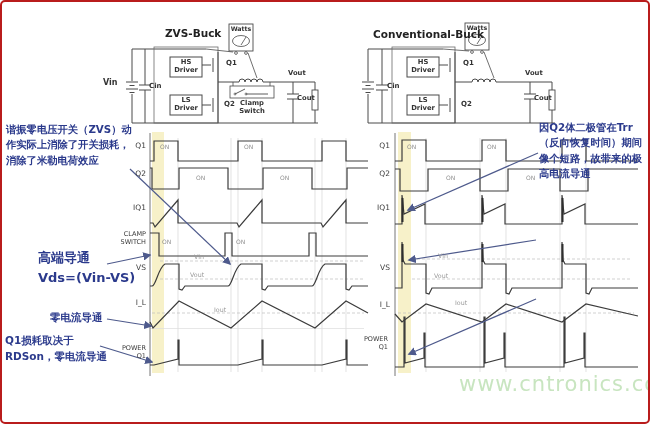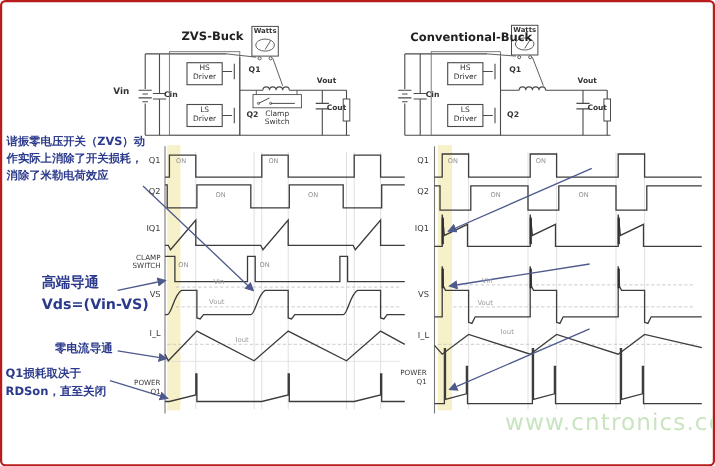--- a/index.html
+++ b/index.html
@@ -3,21 +3,21 @@
 <meta charset="utf-8">
 <style>
   html,body{margin:0;padding:0;background:#fff;}
   .stage{position:relative;width:650px;height:424px;background:#fff;border:2px solid #b91c1c;
          border-radius:5px;box-sizing:border-box;overflow:hidden;
          font-family:"DejaVu Sans",sans-serif;}
   svg{position:absolute;left:0;top:0;}
   .t{position:absolute;white-space:pre-line;color:#333;}
   .title{font-size:10.5px;font-weight:700;color:#222;}
   .circ{font-size:7px;font-weight:600;color:#333;}
-  .box-label{font-size:6.8px;font-weight:400;text-align:center;line-height:1.25;color:#333;}
+  .box-label{font-size:6.8px;font-weight:700;text-align:center;line-height:1.25;color:#333;}
   .row-label{font-size:7.5px;color:#3a3a3a;text-align:right;line-height:1.2;}
   .row-label-sm{font-size:6.5px;color:#3a3a3a;text-align:right;line-height:1.25;}
   .on{font-size:6px;color:#8f8f8f;}
   .lvl{font-size:6.3px;color:#9a9a9a;}
   .ann{color:#2b3a8c;font-weight:600;font-size:10.3px;line-height:1.5;}
   .wm{font-size:21px;color:#c8e5c0;letter-spacing:1px;font-weight:400;}
 </style>
 </head>
 <body>
 
@@ -212,17 +212,18 @@
   <span class="t lvl" style="left:188px;top:269px">Vout</span>
   <span class="t lvl" style="left:212px;top:304px">Iout</span>
   <span class="t lvl" style="left:436px;top:250px">Vin</span>
   <span class="t lvl" style="left:432px;top:270px">Vout</span>
   <span class="t lvl" style="left:453px;top:297px">Iout</span>
 
   <span class="t ann" style="left:4px;top:120px;width:128px">谐振零电压开关（ZVS）动作实际上消除了开关损耗，消除了米勒电荷效应</span>
   <span class="t ann" style="left:36px;top:246px;width:104px;font-size:13px">高端导通
 Vds=(Vin-VS)</span>
   <span class="t ann" style="left:48px;top:308px;font-size:10.5px">零电流导通</span>
-  <span class="t ann" style="left:3px;top:331px;width:118px;font-size:10.5px">Q1损耗取决于RDSon，直至关闭</span>
+  <span class="t ann" style="left:3px;top:331px;width:118px;font-size:10.5px">Q1损耗取决于RDSon，零电流导通</span>
+  <span class="t ann" style="left:537px;top:118px;width:108px">因Q2体二极管在Trr（反向恢复时间）期间像个短路，故带来的极高电流导通</span>
 
   <span class="t wm" style="left:457px;top:370px">www.cntronics.com</span>
 
 </div>
 
 </body></html>

